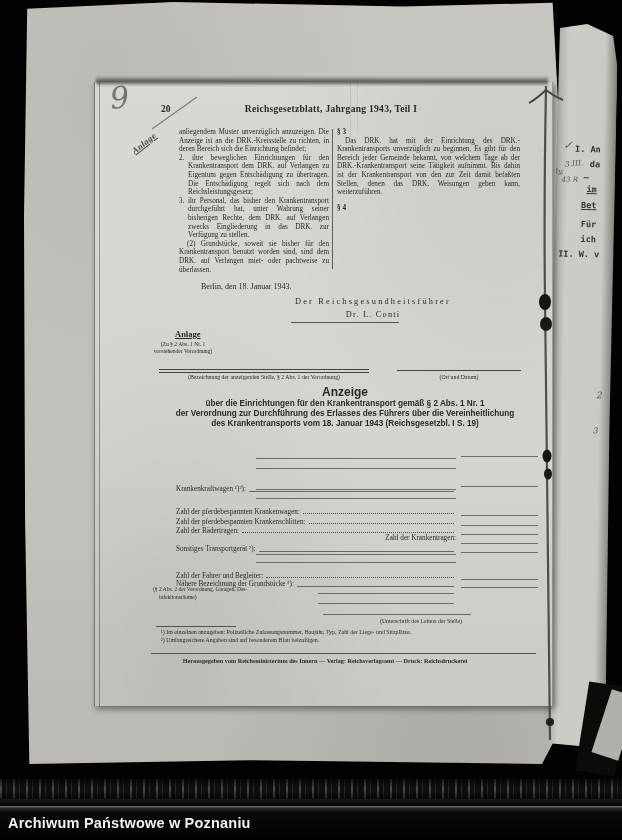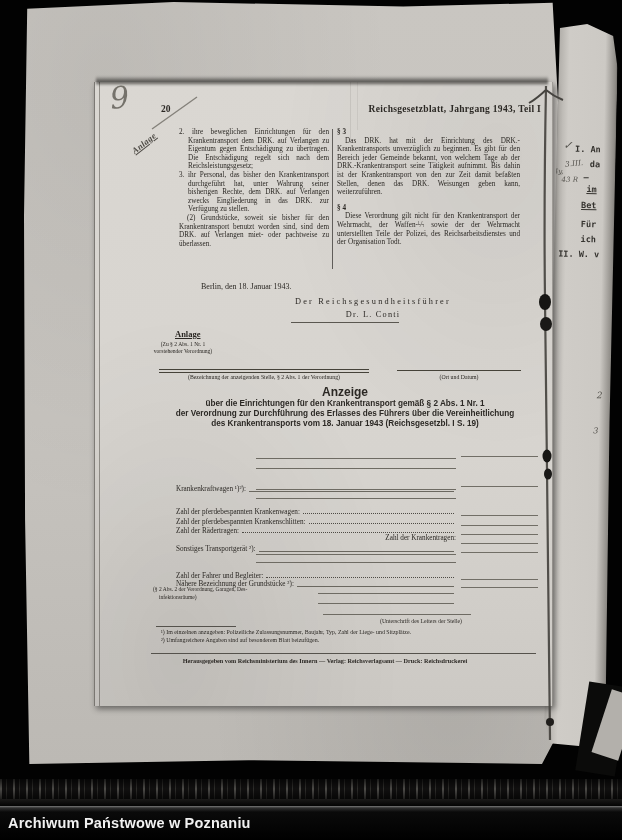--- a/index.html
+++ b/index.html
@@ -28,21 +28,21 @@
     border-right:1px solid rgba(45,42,38,.35);
     box-shadow:2px 3px 6px rgba(0,0,0,.45);}
   .page-fold{left:4px;top:0;width:1px;height:624px;background:rgba(60,57,52,.45);}
   .crease-a{left:255px;top:0;width:1px;height:58px;background:rgba(0,0,0,.08);}
   .crease-b{left:262px;top:0;width:1px;height:48px;background:rgba(0,0,0,.06);}
   .top-shadow{left:96px;top:76px;width:452px;height:9px;z-index:4;filter:blur(1px);
     background:linear-gradient(180deg,rgba(15,14,12,0),rgba(15,14,12,.6) 65%,rgba(15,14,12,.2));}
 
   
   .pnum{left:66px;top:22px;font-size:9.5px;font-weight:bold;}
-  .jtitle{left:26px;top:22px;width:420px;text-align:right;font-size:9.5px;font-weight:bold;letter-spacing:.3px;}
+  .jtitle{left:26px;top:22px;width:420px;text-align:center;font-size:9.5px;font-weight:bold;letter-spacing:.3px;}
   .colL{left:84px;top:46px;width:150px;}
   .colR{left:242px;top:46px;width:183px;}
   .coldiv{left:237px;top:47px;width:1px;height:140px;background:rgba(45,43,40,.7);}
   .colL p,.colR p{margin:0;font-size:7.2px;line-height:8.6px;text-align:justify;}
   .hang{padding-left:9px;text-indent:-9px;}
   .ind{text-indent:8px;}
   .shead{text-align:center;font-weight:bold;font-size:8px;margin:0 0 2px 0;}
   .gap8{height:7px;}
   .berlin{left:106px;top:200px;font-size:8px;}
   .signer{left:148px;top:215px;width:260px;text-align:center;font-size:8.3px;letter-spacing:2.2px;}
@@ -128,30 +128,30 @@
   <div class="abs page">
     <div class="abs page-fold"></div>
     <div class="abs crease-a"></div>
     <div class="abs crease-b"></div>
 
     <div class="abs pnum">20</div>
     <div class="abs jtitle">Reichsgesetzblatt, Jahrgang 1943, Teil I</div>
 
     <div class="abs coldiv"></div>
     <div class="abs colL">
+      <p>anliegendem Muster unverzüglich anzuzeigen. Die Anzeige ist an die DRK.-Kreisstelle zu richten, in deren Bereich sich die Einrichtung befindet;</p>
       <p class="hang">2. ihre beweglichen Einrichtungen für den Krankentransport dem DRK. auf Verlangen zu Eigentum gegen Entschädigung zu übertragen. Die Entschädigung regelt sich nach dem Reichsleistungsgesetz;</p>
       <p class="hang">3. ihr Personal, das bisher den Krankentransport durchgeführt hat, unter Wahrung seiner bisherigen Rechte, dem DRK. auf Verlangen zwecks Eingliederung in das DRK. zur Verfügung zu stellen.</p>
       <p class="ind">(2) Grundstücke, soweit sie bisher für den Krankentransport benutzt worden sind, sind dem DRK. auf Verlangen miet- oder pachtweise zu überlassen.</p>
     </div>
     <div class="abs colR">
       <p class="shead">§ 3</p>
       <p class="ind">Das DRK. hat mit der Einrichtung des DRK.-Krankentransports unverzüglich zu beginnen. Es gibt für den Bereich jeder Gemeinde bekannt, von welchem Tage ab der DRK.-Krankentransport seine Tätigkeit aufnimmt. Bis dahin ist der Krankentransport von den zur Zeit damit befaßten Stellen, denen das DRK. Weisungen geben kann, weiterzuführen.</p>
       <div class="gap8"></div>
       <p class="shead">§ 4</p>
-      <p class="ind">Diese Verordnung gilt nicht für den Krankentransport der Wehrmacht, der Waffen-ϟϟ sowie der der Wehrmacht unterstellten Teile der Polizei, des Reichsarbeitsdienstes und der Organisation Todt.</p>
     </div>
 
     <div class="abs berlin">Berlin, den 18. Januar 1943.</div>
     <div class="abs sname">Dr. L. Conti</div>
     <div class="abs signer">Der Reichsgesundheitsführer</div>
     <div class="abs sigrule"></div>
 
     <div class="abs annex">Anlage</div>
     <div class="abs annexref">
       <span>(Zu § 2 Abs. 1 Nr. 1</span><br>

